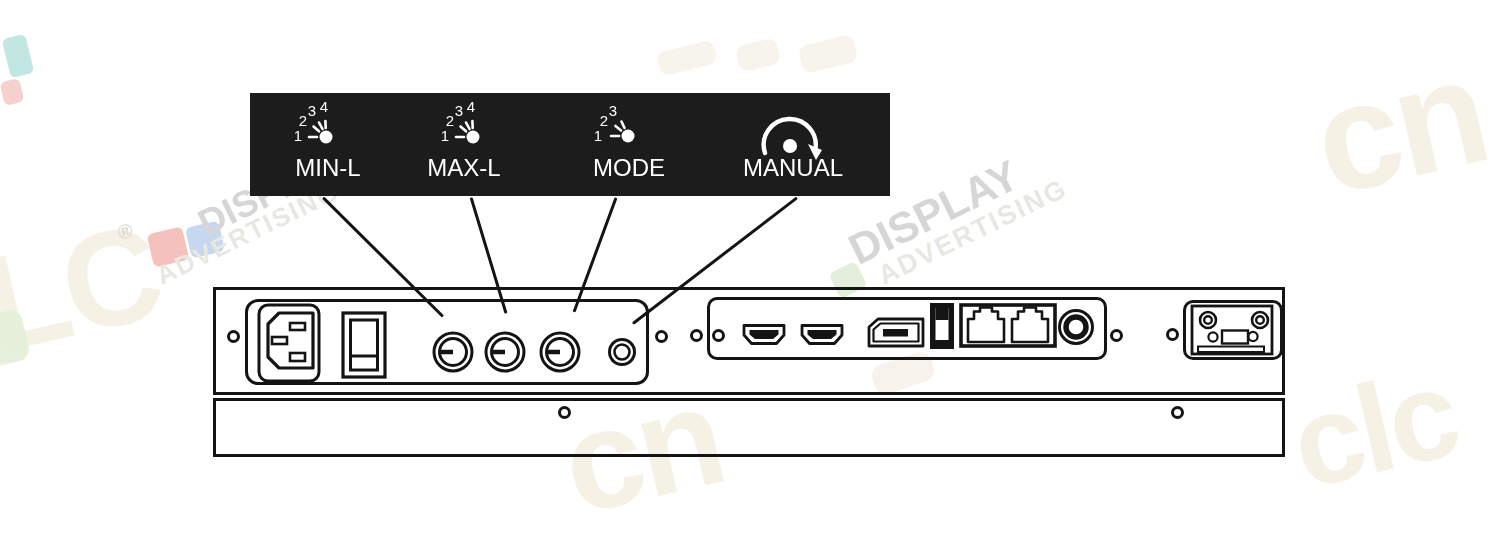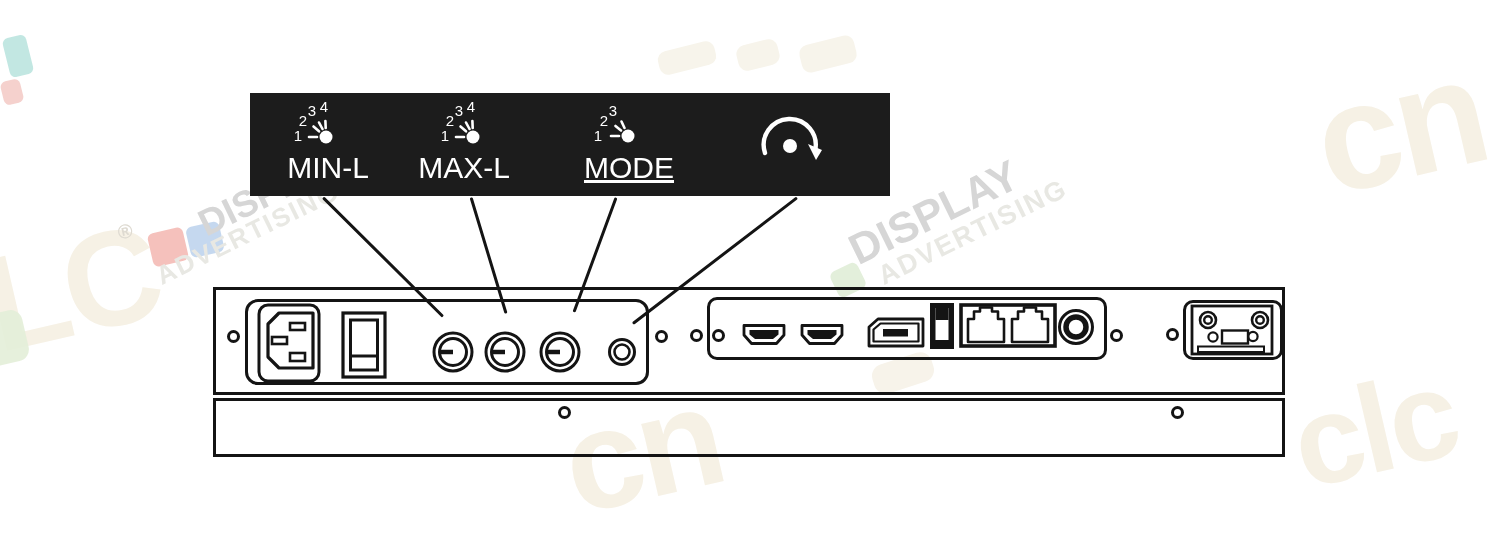--- a/index.html
+++ b/index.html
@@ -10,21 +10,21 @@
   }
   .layer { position:absolute; left:0; top:0; width:100%; height:100%; }
   
   .wm { position:absolute; white-space:nowrap; transform-origin:0 50%; font-weight:bold; }
   .wm-brand { color:#f6f1e5; transform:rotate(-13deg); letter-spacing:-4px; }
   .wm-gray  { color:#d6d6d6; transform:rotate(-26deg); }
   .wm-lgray { color:#e8e8e3; transform:rotate(-26deg); letter-spacing:2px; }
   .wm-chip  { position:absolute; border-radius:6px; }
   
   .labelbox { position:absolute; left:250px; top:93px; width:640px; height:103px; background:#1c1c1c; }
-  .ctl-label { position:absolute; top:60px; transform:translateX(-50%); color:#fff; font-size:30px; line-height:30px; white-space:nowrap; }
+  .ctl-label { position:absolute; top:60px; transform:translateX(-50%); color:#fff; font-size:24px; line-height:30px; white-space:nowrap; }
   .dial { position:absolute; }
   .dial text { fill:#fff; font-family:"Liberation Sans",sans-serif; font-size:15px; text-anchor:middle; }
   .dial line { stroke:#fff; stroke-width:2.6; stroke-linecap:round; }
   .dial circle { fill:#fff; }
   .dial path { stroke:#fff; stroke-width:4.4; fill:none; stroke-linecap:round; }
   .dial polygon { fill:#fff; }
   
   .cline { position:absolute; height:3.2px; background:#141414; transform-origin:0 50%; border-radius:2px; }
   
   .strip { position:absolute; border:3px solid #141414; background:transparent; }
@@ -197,24 +197,25 @@
 
       <svg class="dial" style="left:338px;top:3px;" width="60" height="52" viewBox="0 0 60 52">
         <text x="10" y="45">1</text>
         <text x="16" y="30">2</text>
         <text x="25" y="20">3</text>
         <line x1="23" y1="40" x2="31" y2="40"></line>
         <line x1="27.5" y1="30" x2="33" y2="34.5"></line>
         <line x1="33.5" y1="25.5" x2="36.5" y2="32"></line>
         <circle cx="40" cy="40" r="6.5"></circle>
       </svg>
-      <div class="ctl-label" style="left:379px;text-decoration:underline;">MODE</div>
+      <div class="ctl-label" style="left:379px;">MODE</div>
 
       <svg class="dial" style="left:502px;top:9px;" width="76" height="58" viewBox="0 0 76 58">
         <path d="M13 51 A26 26 0 1 1 63 49"></path>
         <polygon points="56,42 70,48 64,58"></polygon>
         <circle cx="38" cy="44" r="7"></circle>
       </svg>
+      <div class="ctl-label" style="left:543px;">MANUAL</div>
 
     </div>
   </div>
 
 </div>
 
 </body></html>

